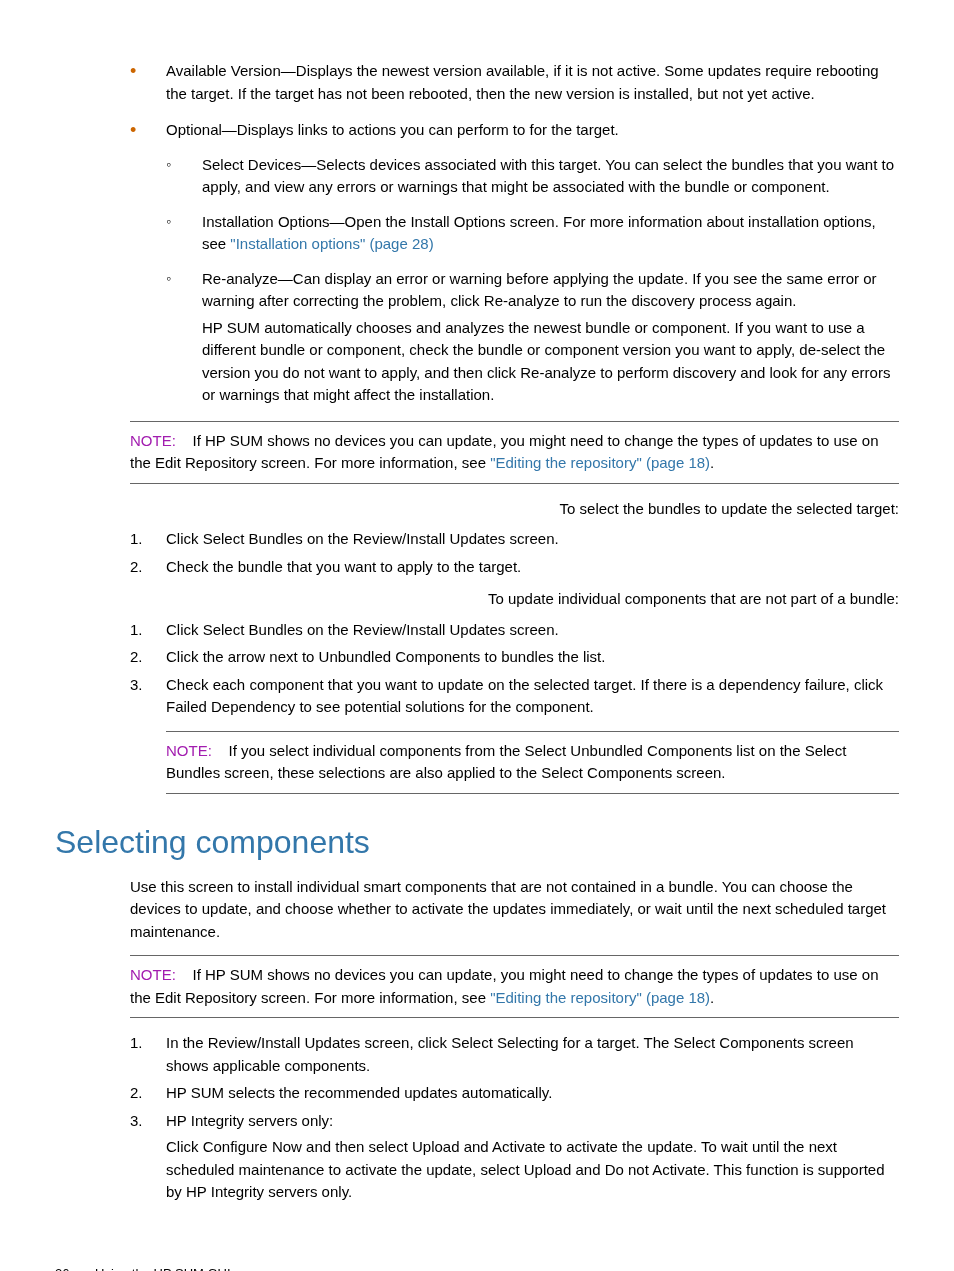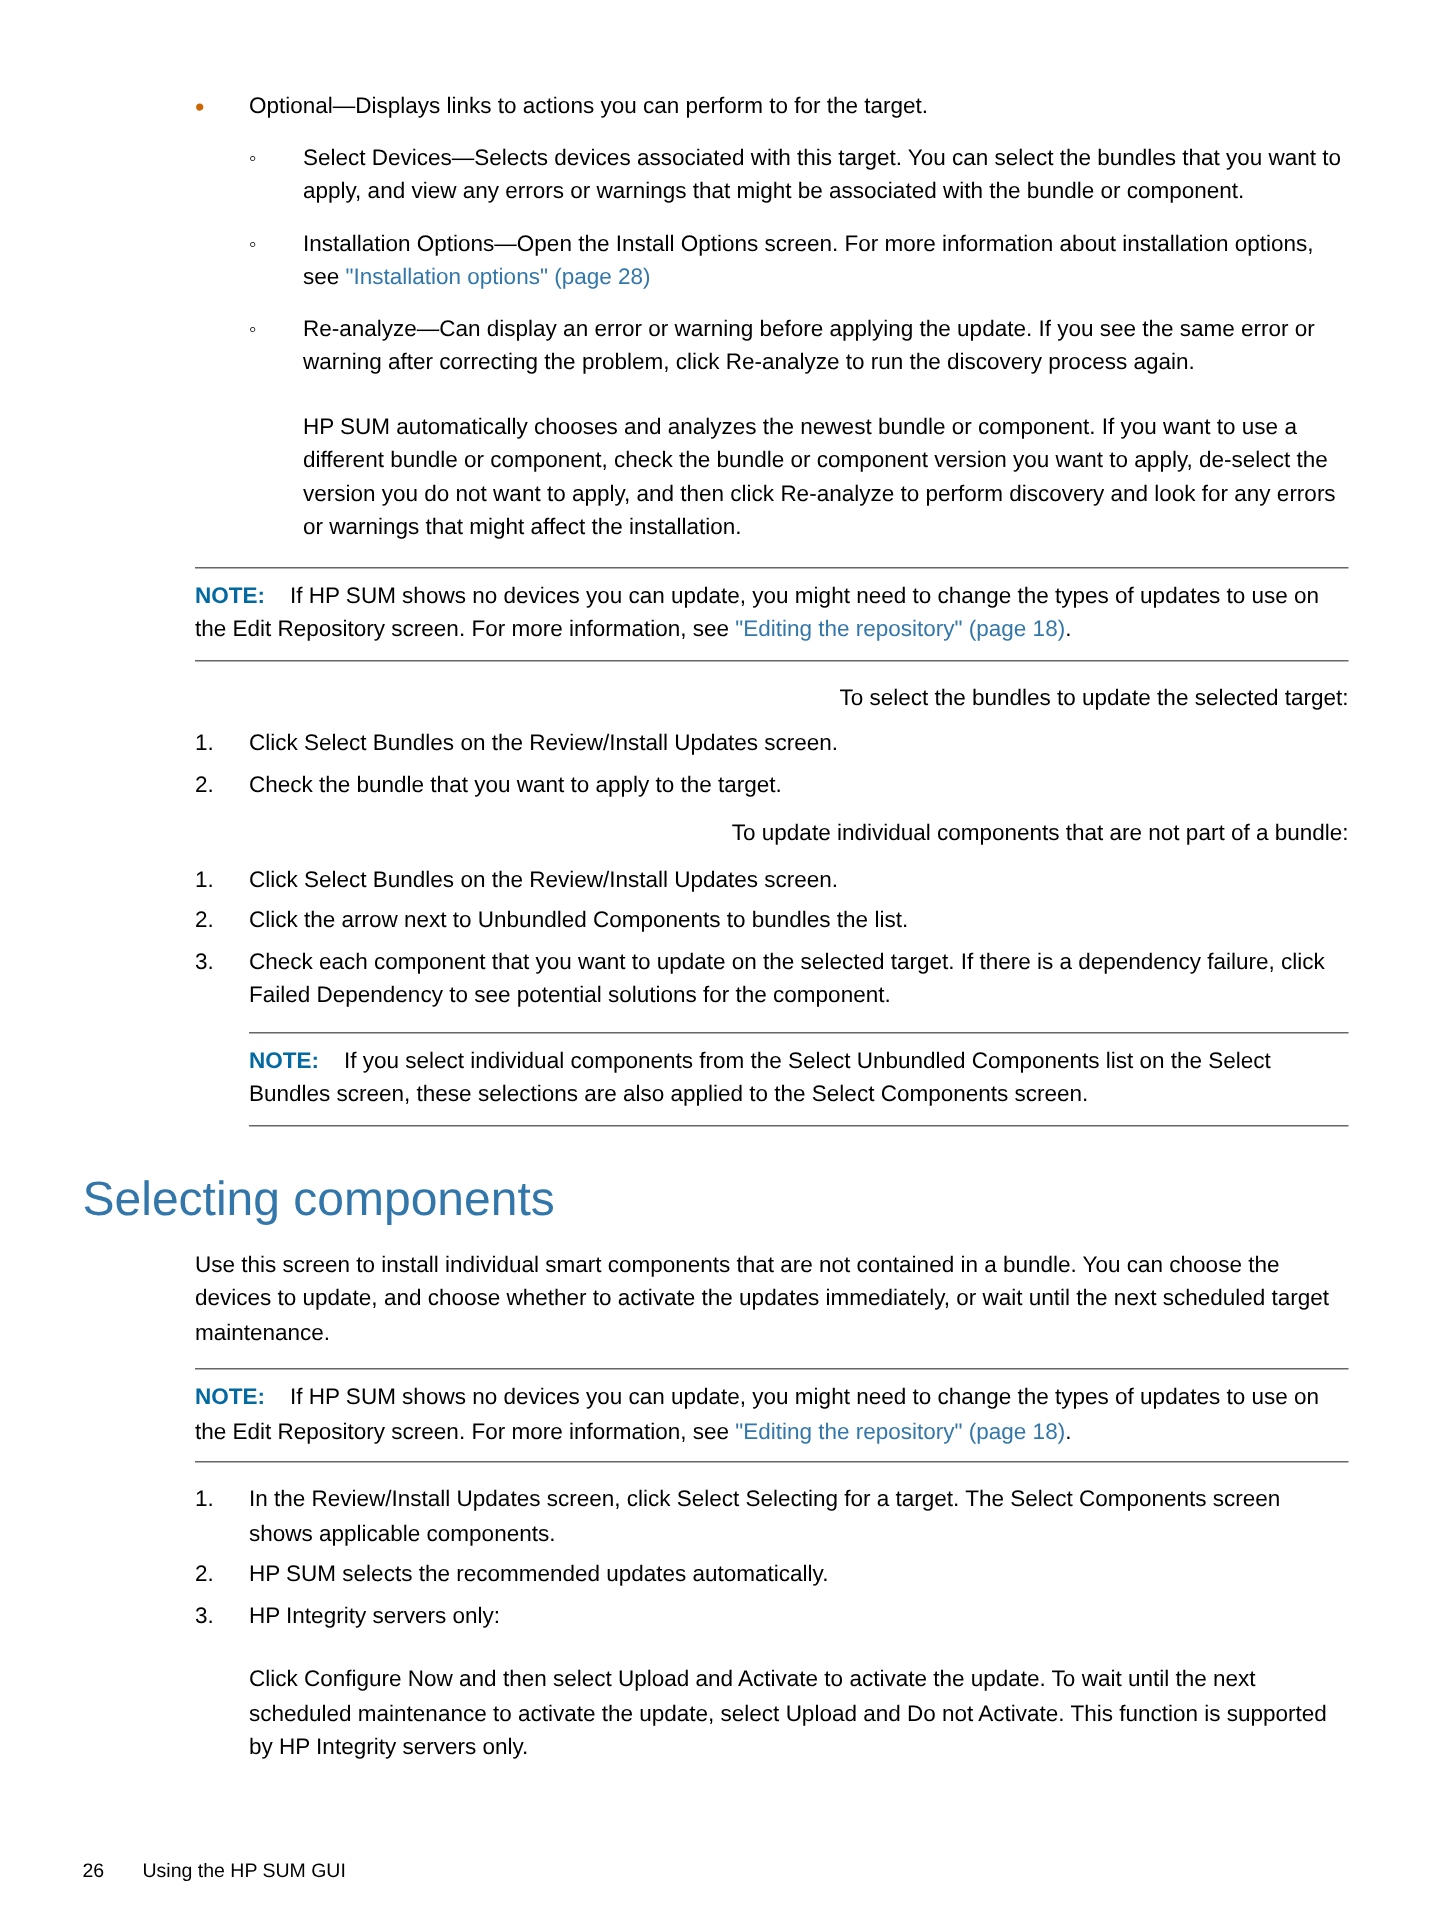--- a/index.html
+++ b/index.html
@@ -24,26 +24,26 @@
       content: "◦"; color: #000; position: absolute; left: 0; font-size: 14px;
     }
     .link { color: #3377aa; }
     .bold { font-weight: normal; }
     .note-box {
       border-top: 1px solid #666;
       border-bottom: 1px solid #666;
       padding: 8px 0;
       margin: 12px 0 14px 0;
     }
-    .note-label { color: #0369a1; font-weight: bold; }
+    .note-label { color: #a21caf; font-weight: normal; }
     .para { margin: 10px 0 8px 75px; text-align: right; }
     ol { list-style: none; margin-left: 75px; }
     ol > li { position: relative; padding-left: 36px; margin-bottom: 5px; }
     ol > li .num { position: absolute; left: 0; }
-    .sub-para { margin-top: 20px; }
+    .sub-para { margin-top: 4px; }
     .heading {
       color: #3377aa;
       font-size: 32px;
       font-weight: normal;
       margin: 24px 0 10px 0;
     }
     .body-text { margin-left: 75px; }
     .note-indent1 { margin-left: 75px; }
     .note-indent2 { margin-left: 111px; }
     .footer {
@@ -51,20 +51,23 @@
       margin-top: 60px;
       font-size: 13px;
     }
     .footer .pagenum { position: absolute; left: 0; }
     .footer .chapter { position: absolute; left: 40px; }
   </style>
 </head>
 <body>
 
 <ul class="outer">
+  <li>
+    <span>Available Version—Displays the newest version available, if it is not active. Some updates require rebooting the target. If the target has not been rebooted, then the new version is installed, but not yet active.</span>
+  </li>
   <li>
     <span>Optional—Displays links to actions you can perform to for the target.</span>
     <ul class="inner">
       <li>
         <span>Select Devices—Selects devices associated with this target. You can select the bundles that you want to apply, and view any errors or warnings that might be associated with the bundle or component.</span>
       </li>
       <li>
         <span>Installation Options—Open the Install Options screen. For more information about installation options, see </span><span class="link">"Installation options" (page 28)</span>
       </li>
       <li>

